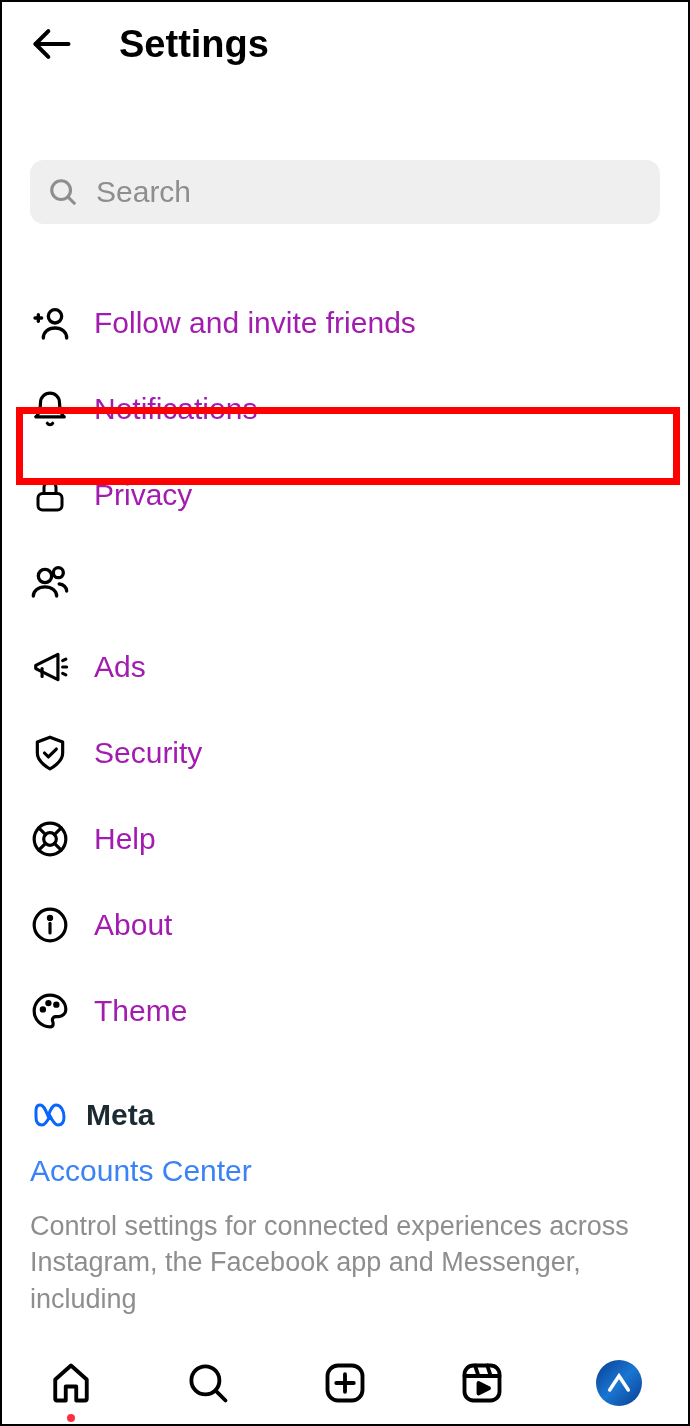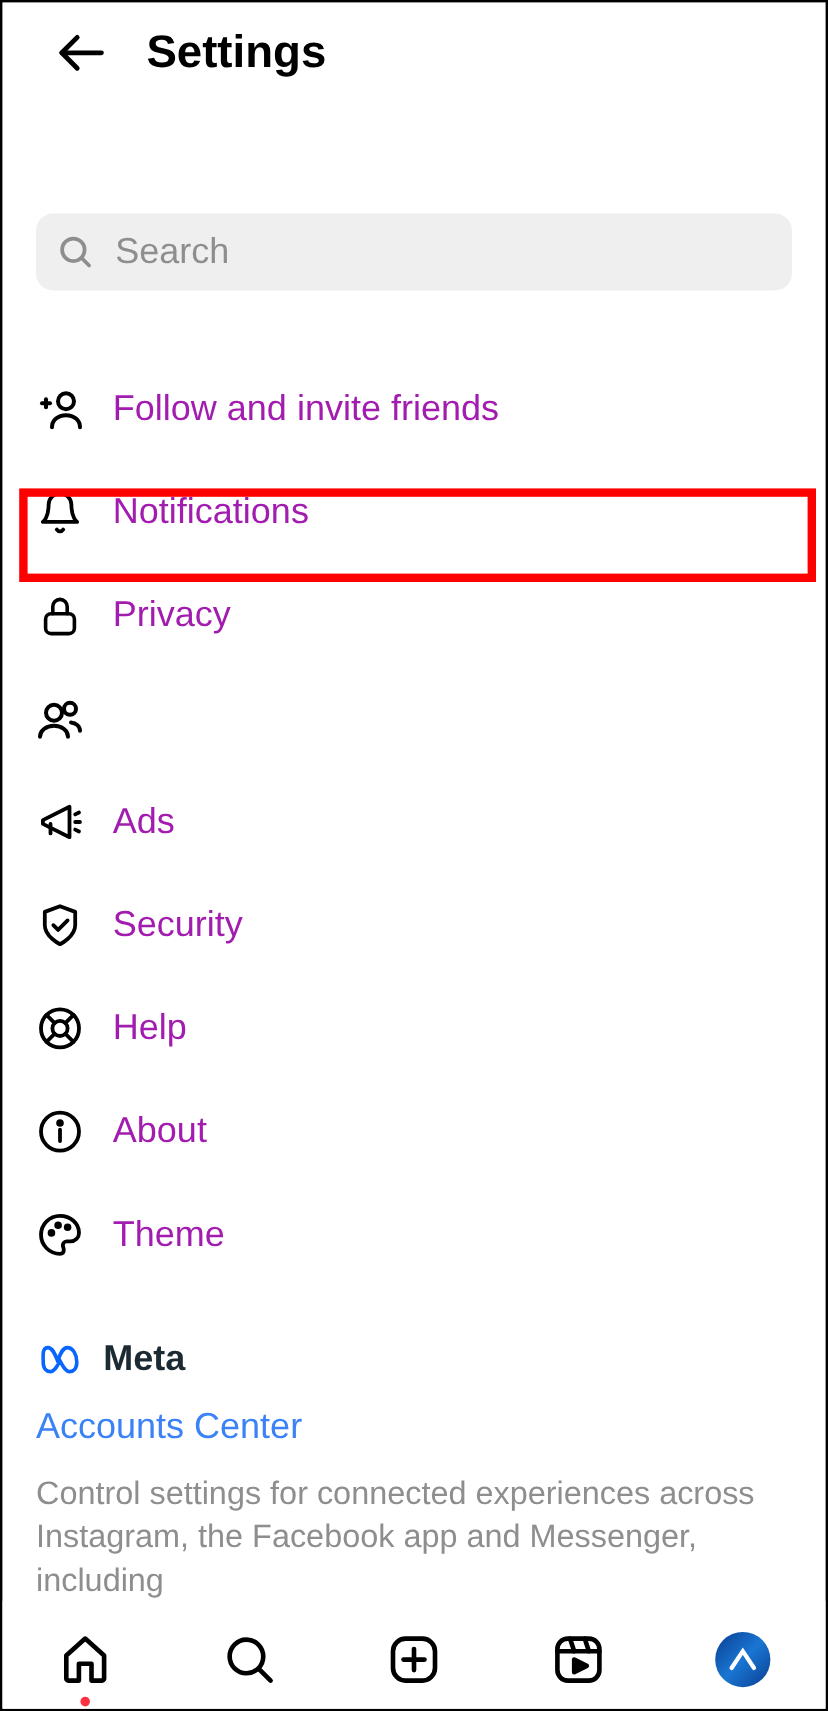--- a/index.html
+++ b/index.html
@@ -1,21 +1,21 @@
 <!DOCTYPE html>
 <html><head>
 <meta charset="utf-8">
 <style>
   * { box-sizing: border-box; margin: 0; padding: 0; }
   html, body { width: 690px; height: 1426px; font-family: -apple-system, Helvetica, Arial, sans-serif; }
   body { border: 2px solid #000; position: relative; background: #fff; overflow: hidden; }
-  .header { display: flex; align-items: center; padding: 20px 28px; gap: 32px; margin-left: 16px; }
+  .header { display: flex; align-items: center; padding: 20px 28px; gap: 45px; }
   .back-btn { width: 44px; height: 44px; display: flex; align-items: center; justify-content: center; cursor: pointer; }
   .title { font-size: 38px; font-weight: 700; color: #000; }
-  .search-wrap { padding: 16px 28px; margin-top: 76px; }
+  .search-wrap { padding: 16px 28px; margin-top: 58px; }
   .search-bar { background: #efefef; border-radius: 14px; height: 64px; display: flex; align-items: center; padding: 0 18px; gap: 18px; }
   .search-input { border: none; background: transparent; font-size: 30px; color: #8e8e8e; flex: 1; outline: none; }
   .search-input::placeholder { color: #8e8e8e; }
   .menu { padding: 0 28px; margin-top: 40px; }
   .menu-item { display: flex; align-items: center; gap: 24px; height: 86px; cursor: pointer; }
   .menu-item .icon { width: 40px; height: 40px; display: flex; align-items: center; justify-content: center; flex-shrink: 0; }
   .menu-item .label { font-size: 30px; color: #a21caf; }
   .highlight { position: absolute; border: 7px solid #ff0000; left: 14px; width: 664px; top: 405px; height: 78px; pointer-events: none; }
   .footer-section { padding: 0 28px; margin-top: 44px; }
   .meta-brand { display: flex; align-items: center; gap: 20px; }

